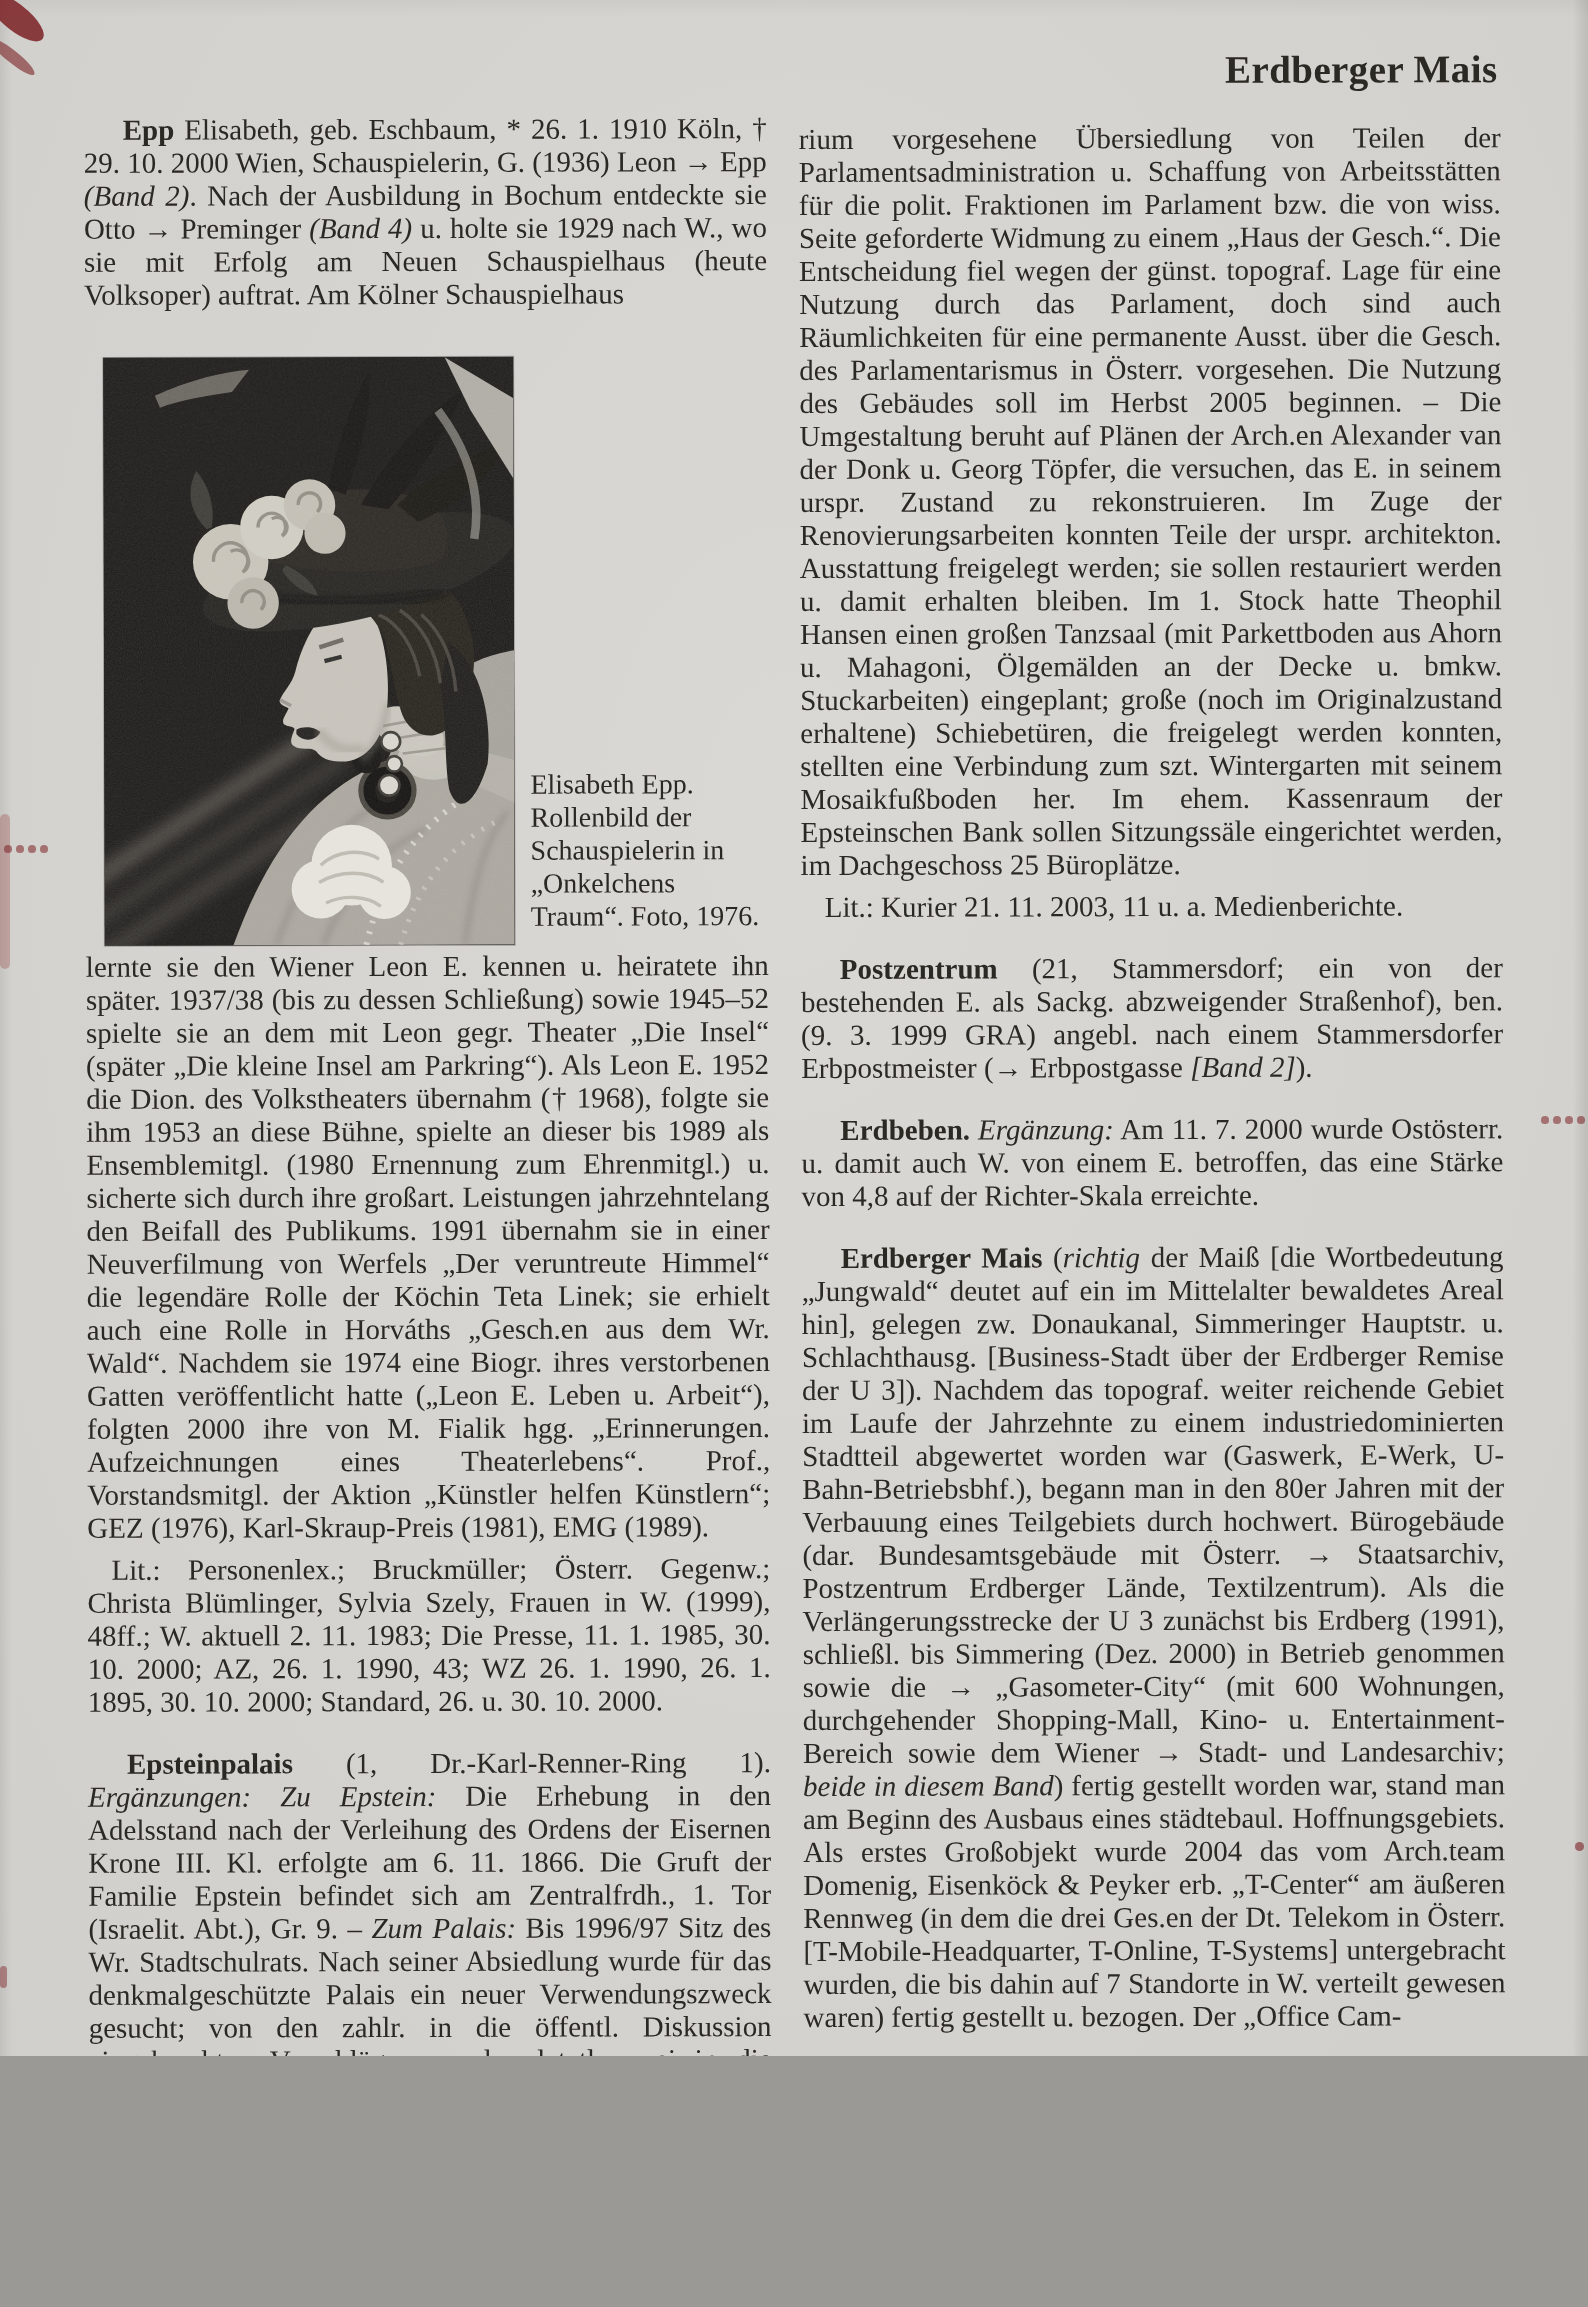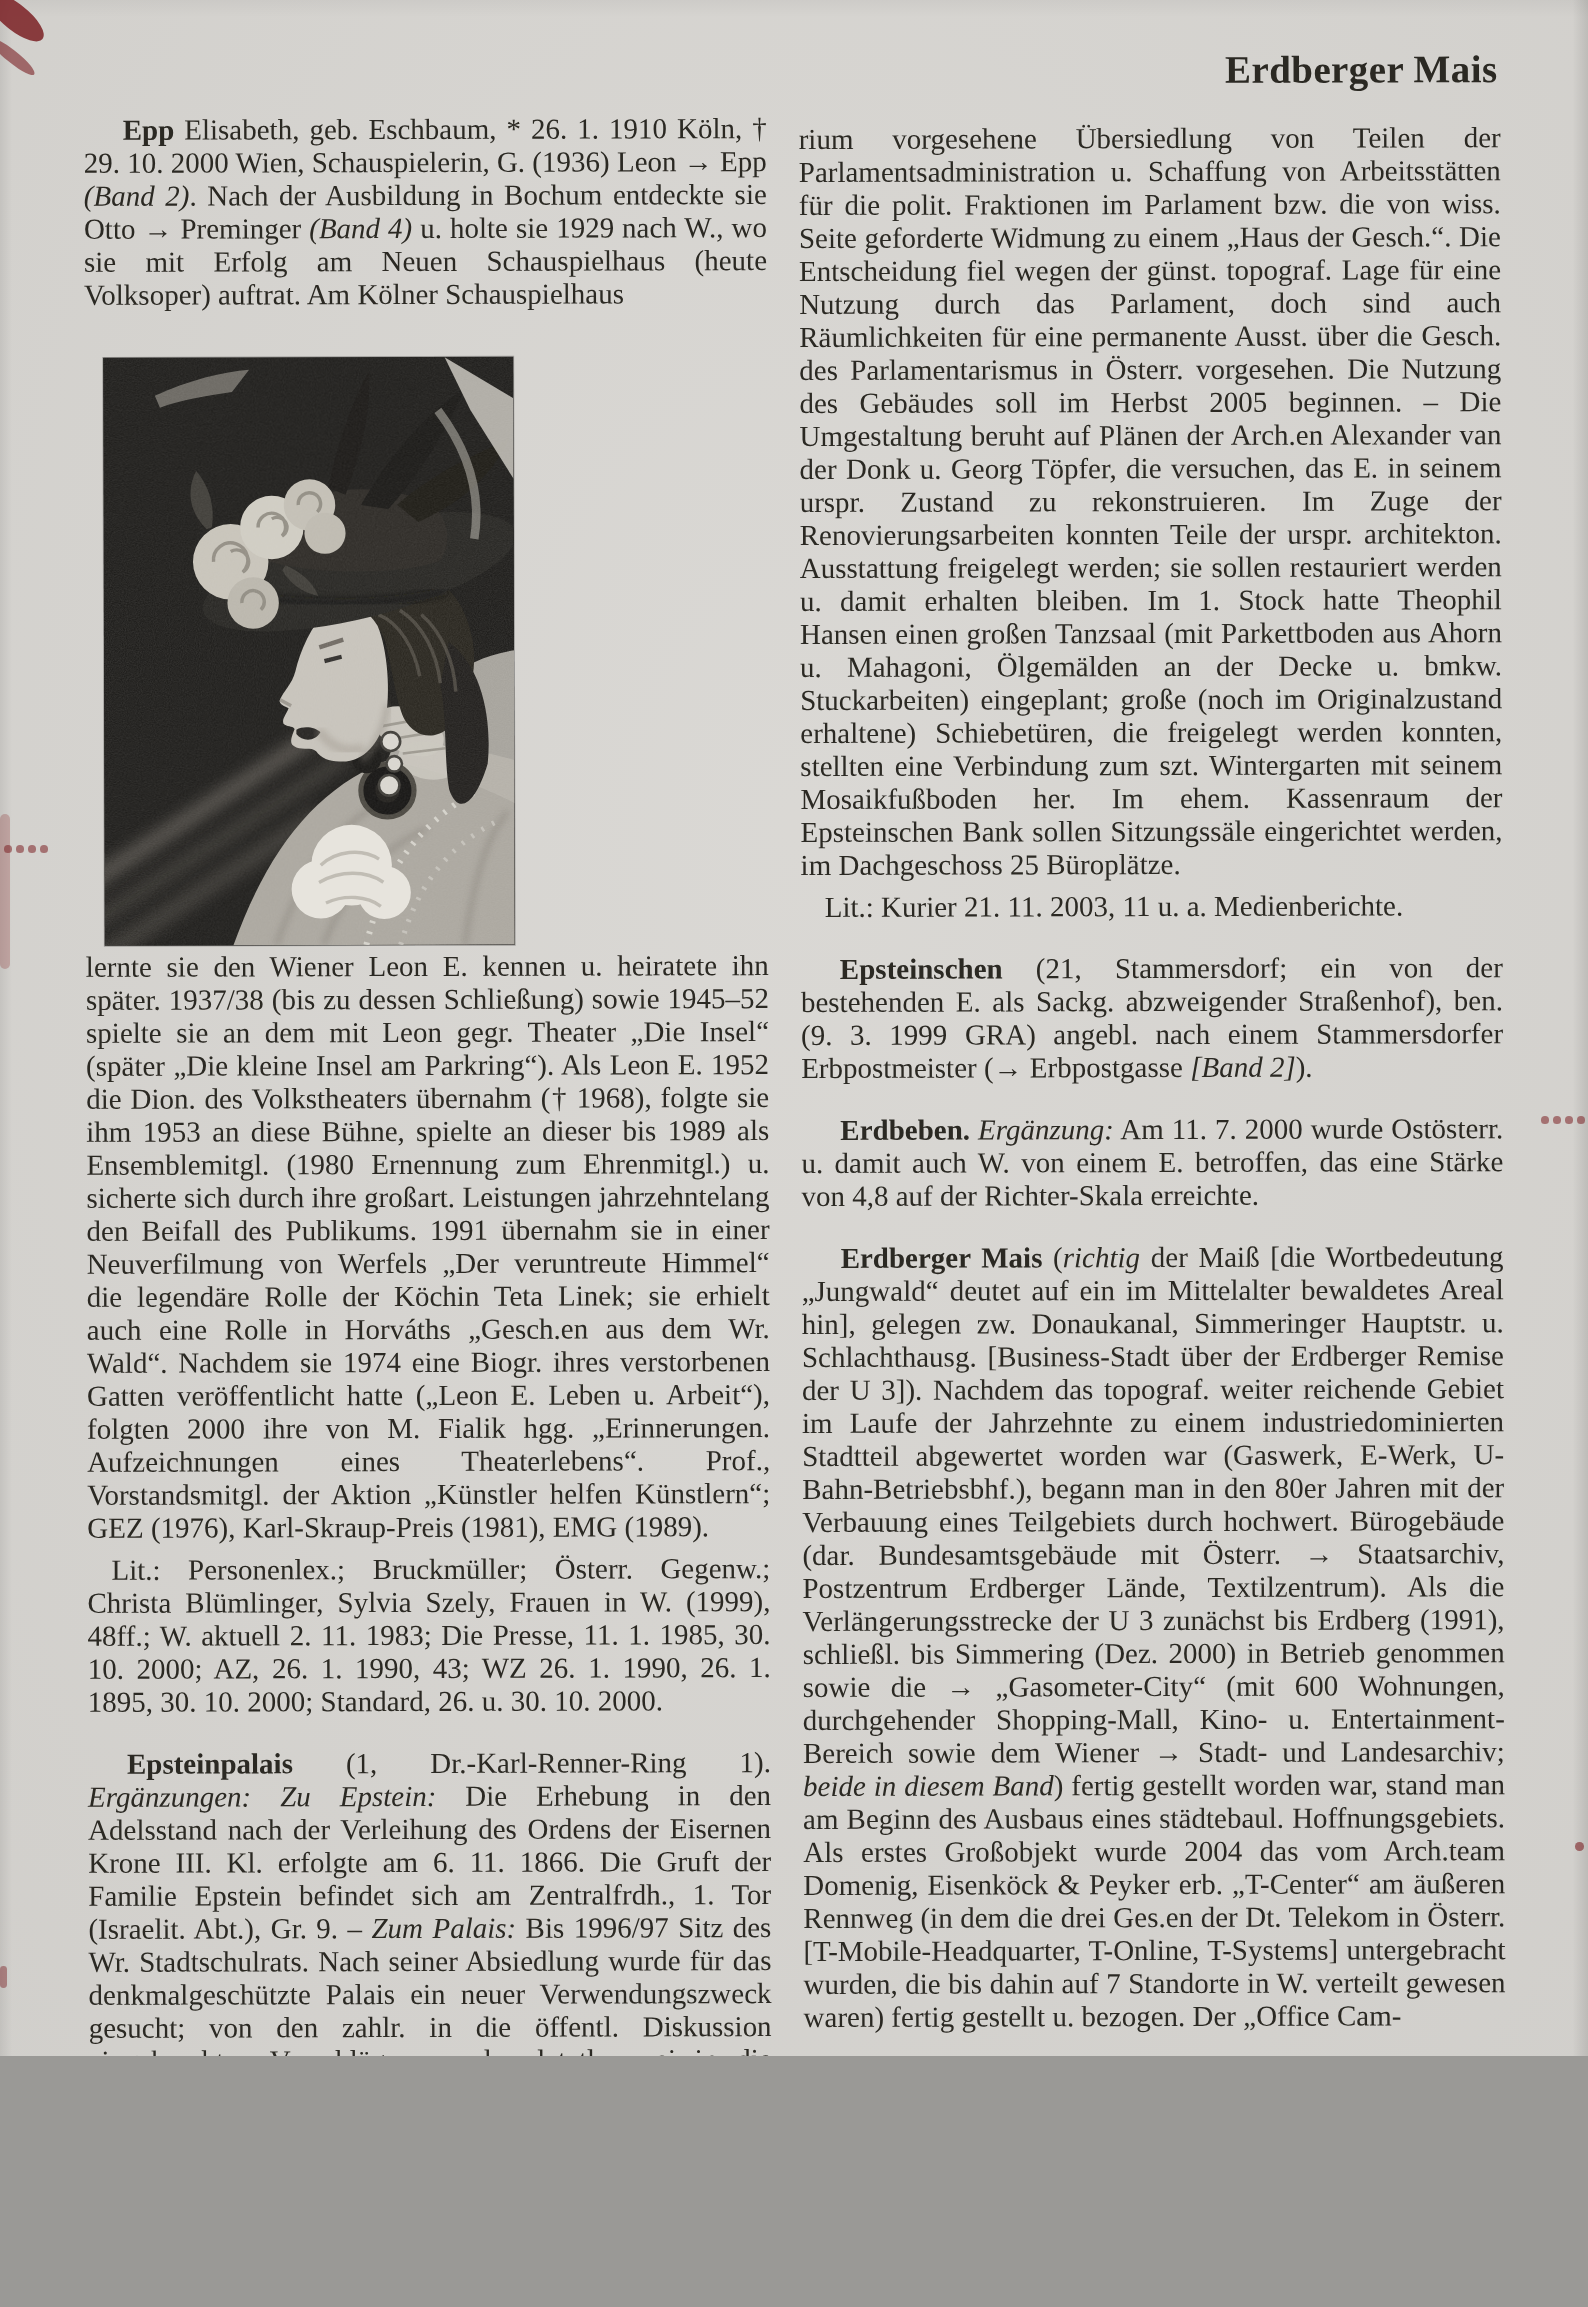--- a/index.html
+++ b/index.html
@@ -187,31 +187,32 @@
             <path d="M342,172 C392,130 442,110 472,96 C452,142 412,172 367,192 Z" fill="#17150f"></path>
             <path d="M262,152 C272,100 292,48 310,16 C312,70 297,122 282,160 Z" fill="#141210"></path>
             <path d="M390,62 C420,102 442,152 432,212" stroke="#b7b3aa" stroke-width="10" fill="none" opacity=".55"></path>
 
             <path d="M398,0 L478,48 L478,142 L428,62 Z" fill="#c9c6bd" opacity=".85"></path>
             <path d="M60,44 C100,26 140,16 170,14 L150,40 C120,44 88,50 66,58 Z" fill="#b5b1a8" opacity=".5"></path>
 
             <rect width="478" height="685" filter="url(#grain)"></rect>
           </svg>
         </div>
+        <div class="photo-caption">Elisabeth Epp. Rollenbild der Schauspielerin in „Onkelchens Traum“. Foto, 1976.</div>
       </div>
 
       <p class="para cont"><span>lernte sie den Wiener Leon E. kennen u. heiratete ihn später. 1937/38 (bis zu dessen Schließung) sowie 1945–52 spielte sie an dem mit Leon gegr. Theater „Die Insel“ (später „Die kleine Insel am Parkring“). Als Leon E. 1952 die Dion. des Volkstheaters übernahm († 1968), folgte sie ihm 1953 an diese Bühne, spielte an dieser bis 1989 als Ensemblemitgl. (1980 Ernennung zum Ehrenmitgl.) u. sicherte sich durch ihre großart. Leistungen jahrzehntelang den Beifall des Publikums. 1991 übernahm sie in einer Neuverfilmung von Werfels „Der veruntreute Himmel“ die legendäre Rolle der Köchin Teta Linek; sie erhielt auch eine Rolle in Horváths „Gesch.en aus dem Wr. Wald“. Nachdem sie 1974 eine Biogr. ihres verstorbenen Gatten veröffentlicht hatte („Leon E. Leben u. Arbeit“), folgten 2000 ihre von M. Fialik hgg. „Erinnerungen. Aufzeichnungen eines Theaterlebens“. Prof., Vorstandsmitgl. der Aktion „Künstler helfen Künstlern“; GEZ (1976), Karl-Skraup-Preis (1981), EMG (1989).</span></p>
       <p class="para indent-lit sp-lit"><span>Lit.: Personenlex.; Bruckmüller; Österr. Gegenw.; Christa Blümlinger, Sylvia Szely, Frauen in W. (1999), 48ff.; W. aktuell 2. 11. 1983; Die Presse, 11. 1. 1985, 30. 10. 2000; AZ, 26. 1. 1990, 43; WZ 26. 1. 1990, 26. 1. 1895, 30. 10. 2000; Standard, 26. u. 30. 10. 2000.</span></p>
       <p class="para indent-entry sp-entry"><b>Epsteinpalais</b><span> (1, Dr.-Karl-Renner-Ring 1). </span><i>Ergänzungen: Zu Epstein:</i><span> Die Erhebung in den Adelsstand nach der Verleihung des Ordens der Eisernen Krone III. Kl. erfolgte am 6. 11. 1866. Die Gruft der Familie Epstein befindet sich am Zentralfrdh., 1. Tor (Israelit. Abt.), Gr. 9. – </span><i>Zum Palais:</i><span> Bis 1996/97 Sitz des Wr. Stadtschulrats. Nach seiner Absiedlung wurde für das denkmalgeschützte Palais ein neuer Verwendungszweck gesucht; von den zahlr. in die öffentl. Diskussion eingebrachten Vorschlägen wurden letztl. zwei in die engere Wahl gezogen: eine vom Parlamentsdirekto-</span></p>
     </div>
 
     <div class="col col-right">
       <p class="para"><span>rium vorgesehene Übersiedlung von Teilen der Parlamentsadministration u. Schaffung von Arbeitsstätten für die polit. Fraktionen im Parlament bzw. die von wiss. Seite geforderte Widmung zu einem „Haus der Gesch.“. Die Entscheidung fiel wegen der günst. topograf. Lage für eine Nutzung durch das Parlament, doch sind auch Räumlichkeiten für eine permanente Ausst. über die Gesch. des Parlamentarismus in Österr. vorgesehen. Die Nutzung des Gebäudes soll im Herbst 2005 beginnen. – Die Umgestaltung beruht auf Plänen der Arch.en Alexander van der Donk u. Georg Töpfer, die versuchen, das E. in seinem urspr. Zustand zu rekonstruieren. Im Zuge der Renovierungsarbeiten konnten Teile der urspr. architekton. Ausstattung freigelegt werden; sie sollen restauriert werden u. damit erhalten bleiben. Im 1. Stock hatte Theophil Hansen einen großen Tanzsaal (mit Parkettboden aus Ahorn u. Mahagoni, Ölgemälden an der Decke u. bmkw. Stuckarbeiten) eingeplant; große (noch im Originalzustand erhaltene) Schiebetüren, die freigelegt werden konnten, stellten eine Verbindung zum szt. Wintergarten mit seinem Mosaikfußboden her. Im ehem. Kassenraum der Epsteinschen Bank sollen Sitzungssäle eingerichtet werden, im Dachgeschoss 25 Büroplätze.</span></p>
       <p class="para indent-lit sp-lit"><span>Lit.: Kurier 21. 11. 2003, 11 u. a. Medienberichte.</span></p>
-      <p class="para indent-entry sp-entry"><b>Epsteinschen</b><span> (21, Stammersdorf; ein von der bestehenden E. als Sackg. abzweigender Straßenhof), ben. (9. 3. 1999 GRA) angebl. nach einem Stammersdorfer Erbpostmeister (→ Erbpostgasse </span><i>[Band 2]</i><span>).</span></p>
+      <p class="para indent-entry sp-entry"><b>Postzentrum</b><span> (21, Stammersdorf; ein von der bestehenden E. als Sackg. abzweigender Straßenhof), ben. (9. 3. 1999 GRA) angebl. nach einem Stammersdorfer Erbpostmeister (→ Erbpostgasse </span><i>[Band 2]</i><span>).</span></p>
       <p class="para indent-entry sp-entry"><b>Erdbeben.</b><span> </span><i>Ergänzung:</i><span> Am 11. 7. 2000 wurde Ostösterr. u. damit auch W. von einem E. betroffen, das eine Stärke von 4,8 auf der Richter-Skala erreichte.</span></p>
       <p class="para indent-entry sp-entry"><b>Erdberger Mais</b><span> (</span><i>richtig</i><span> der Maiß [die Wortbedeutung „Jungwald“ deutet auf ein im Mittelalter bewaldetes Areal hin], gelegen zw. Donaukanal, Simmeringer Hauptstr. u. Schlachthausg. [Business-Stadt über der Erdberger Remise der U 3]). Nachdem das topograf. weiter reichende Gebiet im Laufe der Jahrzehnte zu einem industriedominierten Stadtteil abgewertet worden war (Gaswerk, E-Werk, U-Bahn-Betriebsbhf.), begann man in den 80er Jahren mit der Verbauung eines Teilgebiets durch hochwert. Bürogebäude (dar. Bundesamtsgebäude mit Österr. → Staatsarchiv, Postzentrum Erdberger Lände, Textilzentrum). Als die Verlängerungsstrecke der U 3 zunächst bis Erdberg (1991), schließl. bis Simmering (Dez. 2000) in Betrieb genommen sowie die → „Gasometer-City“ (mit 600 Wohnungen, durchgehender Shopping-Mall, Kino- u. Entertainment-Bereich sowie dem Wiener → Stadt- und Landesarchiv; </span><i>beide in diesem Band</i><span>) fertig gestellt worden war, stand man am Beginn des Ausbaus eines städtebaul. Hoffnungsgebiets. Als erstes Großobjekt wurde 2004 das vom Arch.team Domenig, Eisenköck &amp; Peyker erb. „T-Center“ am äußeren Rennweg (in dem die drei Ges.en der Dt. Telekom in Österr. [T-Mobile-Headquarter, T-Online, T-Systems] untergebracht wurden, die bis dahin auf 7 Standorte in W. verteilt gewesen waren) fertig gestellt u. bezogen. Der „Office Cam-</span></p>
     </div>
 
     <div class="page-number">53</div>
   </div>
 
   <div class="artifact a-corner"></div>
   <div class="artifact a-left-smudge"></div>
   <div class="artifact dotrow a-dots-left">

